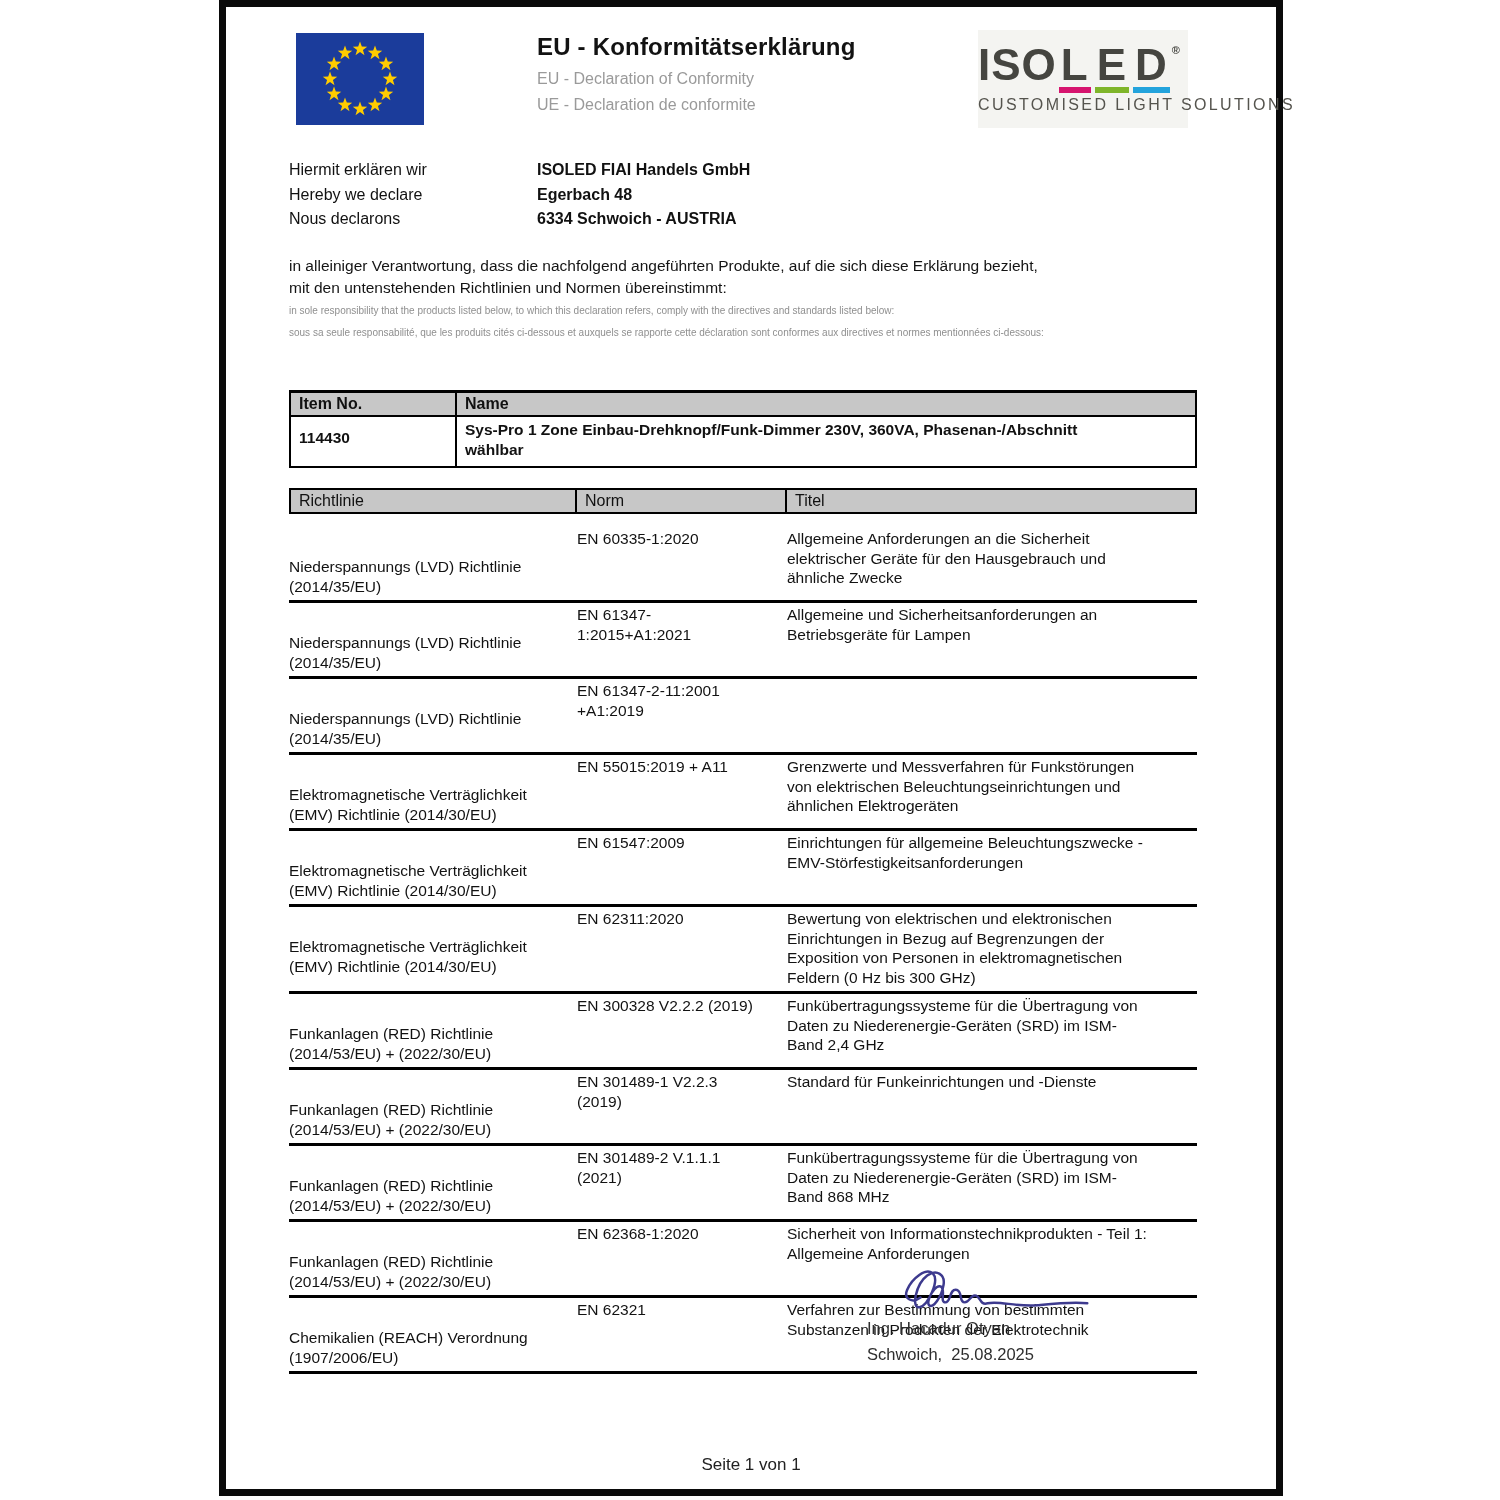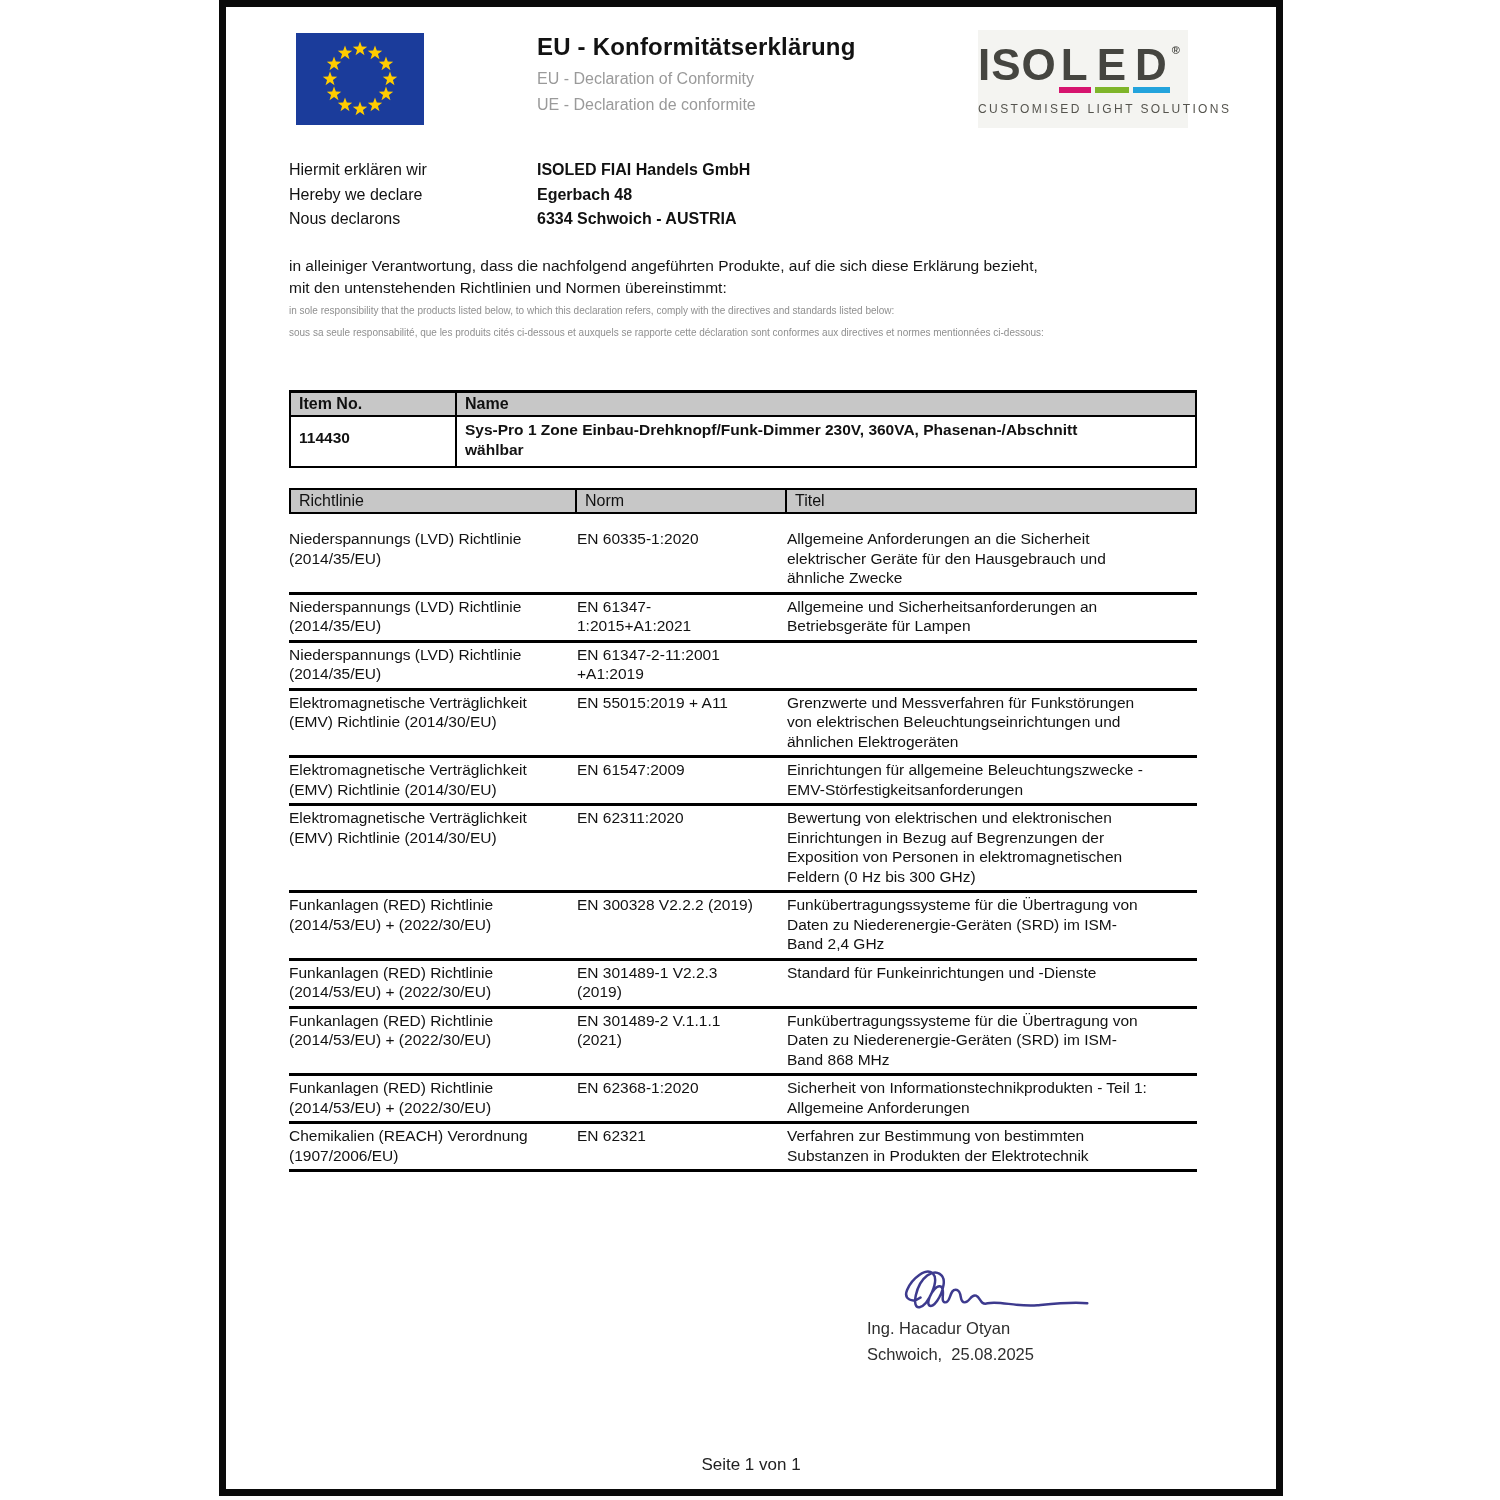--- a/index.html
+++ b/index.html
@@ -23,21 +23,21 @@
     position: absolute; left: 752px; top: 23px; width: 210px; height: 98px;
     background: #f4f4f1; text-align: left; 
   }
   .logo-word { font-size: 44px; font-weight: 700; color: #454540; letter-spacing: 1px; line-height: 40px; white-space: nowrap; }
   .logo-word span { display: inline-block; }
   .lg-reg { font-size: 11px; vertical-align: 26px; letter-spacing: 0; }
   .led-l, .led-e, .led-d { padding: 0 2px 2px; margin: 0 2px; }
   .led-l { border-bottom: 6px solid #d6146e; }
   .led-e { border-bottom: 6px solid #7fb52a; }
   .led-d { border-bottom: 6px solid #23a3dc; }
-  .logo-tagline { font-size: 12px; letter-spacing: 2.4px; color: #55544e; margin-top: 9px; white-space: nowrap; }
+  .logo-tagline { font-size: 16px; letter-spacing: 2.4px; color: #55544e; margin-top: 3px; white-space: nowrap; }
 
   
   .declare { position: absolute; left: 63px; top: 151px; display: grid; grid-template-columns: 248px auto; }
   .declare div { font-size: 16px; line-height: 24.5px; }
   .declare-values div { font-weight: 700; }
 
   
   .statement { position: absolute; left: 63px; top: 248px; width: 768px; }
   .stm-de { font-size: 15.5px; line-height: 21.5px; color: #141414; width: 760px; }
   .stm-muted { font-size: 10px; line-height: 18px; color: #8f8f8f; margin-top: 4px; width: 762px; }
@@ -52,21 +52,21 @@
   .item-name { padding: 3px 74px 6px 8px; font-weight: 700; font-size: 15.5px; line-height: 20px; }
 
   
   .dir-table { position: absolute; left: 63px; top: 481px; width: 908px; }
   .dir-head { display: grid; grid-template-columns: 288px 210px 410px; }
   .dir-head div { background: #c7c7c7; border: 2px solid #000; padding: 2px 8px; font-weight: 400; font-size: 16px; }
   .dir-head div + div { border-left: none; }
   .dir-rows { margin-top: 13px; }
   .dir-row { display: grid; grid-template-columns: 288px 210px 410px; border-bottom: 3px solid #000; padding: 2px 0 4px; }
   .dir-row .cell { font-size: 15.5px; line-height: 19.5px; color: #121212; }
-  .c-richtlinie { padding-right: 45px; }
+  .c-richtlinie { padding-right: 45px; margin-top: 28px; }
   .c-norm { padding-right: 25px; }
   .c-titel { padding-right: 48px; }
 
   
   .sig-ink { position: absolute; left: 660px; top: 1252px; }
   .sig-text { position: absolute; left: 641px; top: 1308px; font-size: 16.5px; line-height: 26px; color: #2e2e2e; }
   .sig-text div { white-space: pre; }
 
   
   .footer { position: absolute; left: 0; top: 1448px; width: 100%; text-align: center; font-size: 17px; color: #222; }

